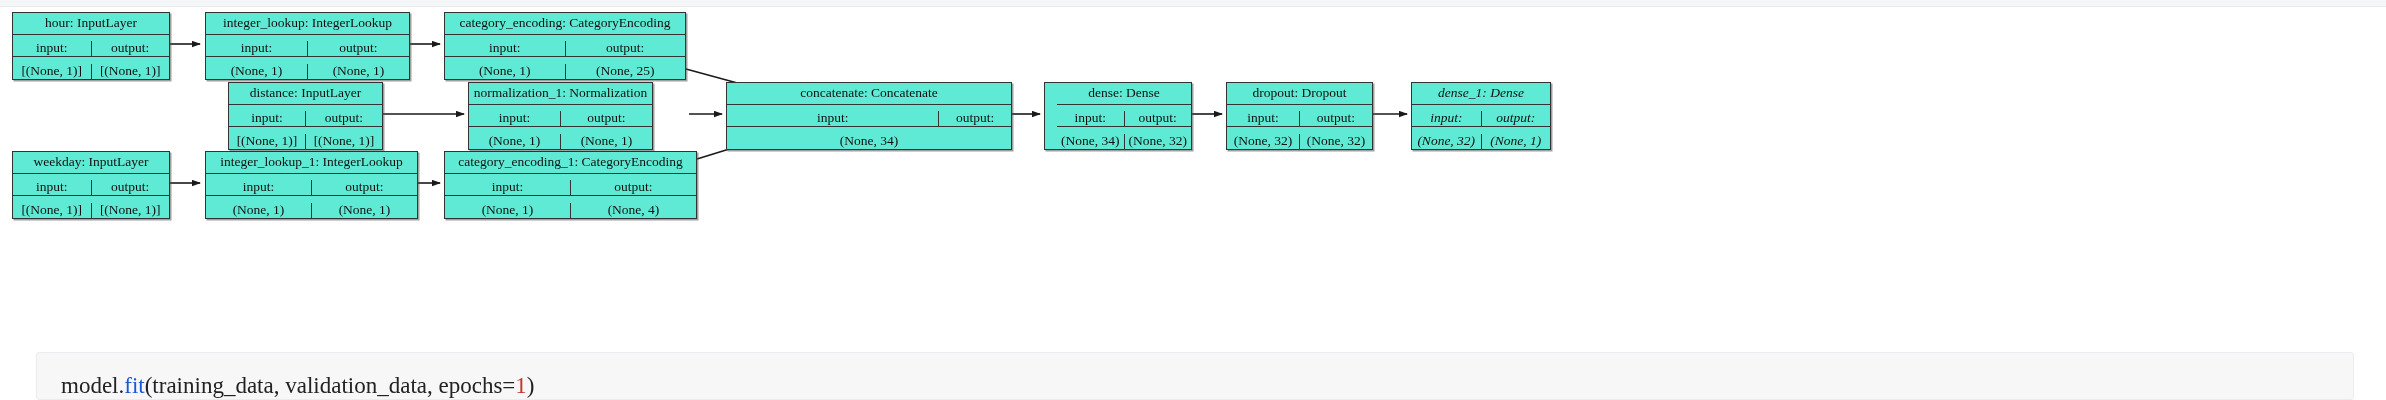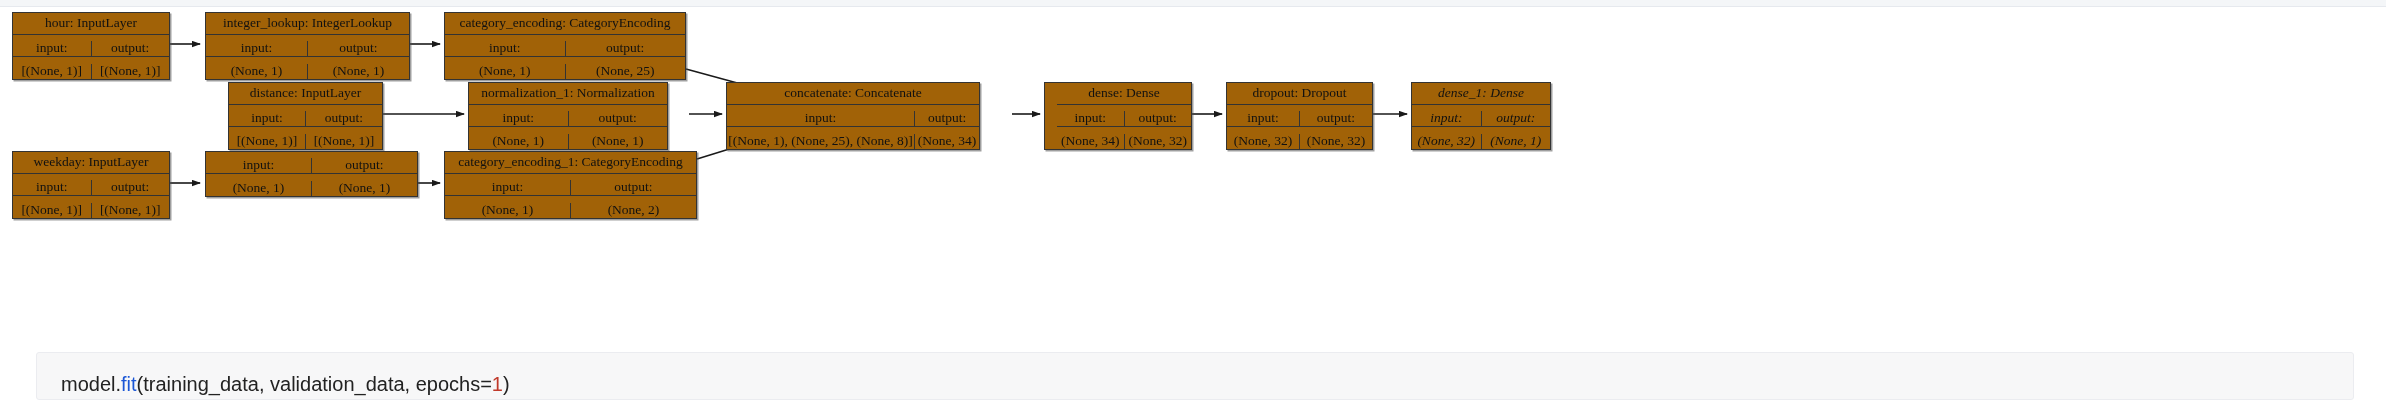--- a/index.html
+++ b/index.html
@@ -34,21 +34,21 @@
     position: absolute;
     left: 0; top: 0;
     width: 2386px;
     height: 330px;
     pointer-events: none;
   }
   .node {
     position: absolute;
     box-sizing: border-box;
     border: 1px solid #333333;
-    background: #a16207;
+    background: #5eead4;
     box-shadow: 1.5px 1.5px 0 0 rgba(80,80,80,0.55);
     font-size: 13.5px;
     color: #111111;
     line-height: 1.1;
   }
   .node .title {
     box-sizing: border-box;
     height: 22px;
     border-bottom: 1px solid #333333;
     display: flex;
@@ -93,22 +93,22 @@
     background: #f7f7f8;
     border: 1px solid #ebecf0;
     border-radius: 3px;
     box-sizing: border-box;
     overflow: hidden;
   }
   #code-line {
     position: absolute;
     left: 24px;
     top: 20px;
-    font-family: Liberation Sans, sans-serif;
-    font-size: 20px;
+    font-family: Liberation Serif, serif;
+    font-size: 23px;
     white-space: pre;
     color: #222222;
   }
   .tok-fn   { color: #1a56d6; }
   .tok-num  { color: #c0392b; }
   .tok-pl   { color: #222222; }
 </style>
 </head>
 <body>
 
@@ -188,40 +188,39 @@
       <div class="row hdr">
         <div class="cell left">input:</div>
         <div class="cell right">output:</div>
       </div>
       <div class="row">
         <div class="cell left">[(None, 1)]</div>
         <div class="cell right">[(None, 1)]</div>
       </div>
     </div>
 
-    <div class="node" style="left:468px; top:76px; width:200px;">
+    <div class="node" style="left:468px; top:76px; width:185px;">
       <div class="title">normalization_1: Normalization</div>
       <div class="row hdr">
         <div class="cell left">input:</div>
         <div class="cell right">output:</div>
       </div>
       <div class="row">
         <div class="cell left">(None, 1)</div>
         <div class="cell right">(None, 1)</div>
       </div>
     </div>
 
-    <div class="node wide" style="left:726px; top:76px; width:254px;">
+    <div class="node wide" style="left:726px; top:76px; width:286px;">
       <div class="title">concatenate: Concatenate</div>
       <div class="row hdr">
         <div class="cell left">input:</div>
         <div class="cell right">output:</div>
       </div>
       <div class="row">
-        <div class="cell left">[(None, 1), (None, 25), (None, 8)]</div>
         <div class="cell right">(None, 34)</div>
       </div>
     </div>
 
     <div class="node" style="left:1044px; top:76px; width:148px;padding-left:12px;">
       <div class="title">dense: Dense</div>
       <div class="row hdr">
         <div class="cell left">input:</div>
         <div class="cell right">output:</div>
       </div>
@@ -261,39 +260,40 @@
         <div class="cell left">input:</div>
         <div class="cell right">output:</div>
       </div>
       <div class="row">
         <div class="cell left">[(None, 1)]</div>
         <div class="cell right">[(None, 1)]</div>
       </div>
     </div>
 
     <div class="node" style="left:205px; top:145px; width:213px;">
+      <div class="title">integer_lookup_1: IntegerLookup</div>
       <div class="row hdr">
         <div class="cell left">input:</div>
         <div class="cell right">output:</div>
       </div>
       <div class="row">
         <div class="cell left">(None, 1)</div>
         <div class="cell right">(None, 1)</div>
       </div>
     </div>
 
     <div class="node" style="left:444px; top:145px; width:253px;">
       <div class="title">category_encoding_1: CategoryEncoding</div>
       <div class="row hdr">
         <div class="cell left">input:</div>
         <div class="cell right">output:</div>
       </div>
       <div class="row">
         <div class="cell left">(None, 1)</div>
-        <div class="cell right">(None, 2)</div>
+        <div class="cell right">(None, 4)</div>
       </div>
     </div>
 
   </div>
 
   <div id="code-cell">
     <div id="code-line"><span class="tok-pl">model.</span><span class="tok-fn">fit</span><span class="tok-pl">(training_data, validation_data, epochs=</span><span class="tok-num">1</span><span class="tok-pl">)</span></div>
   </div>
 
 </div>

